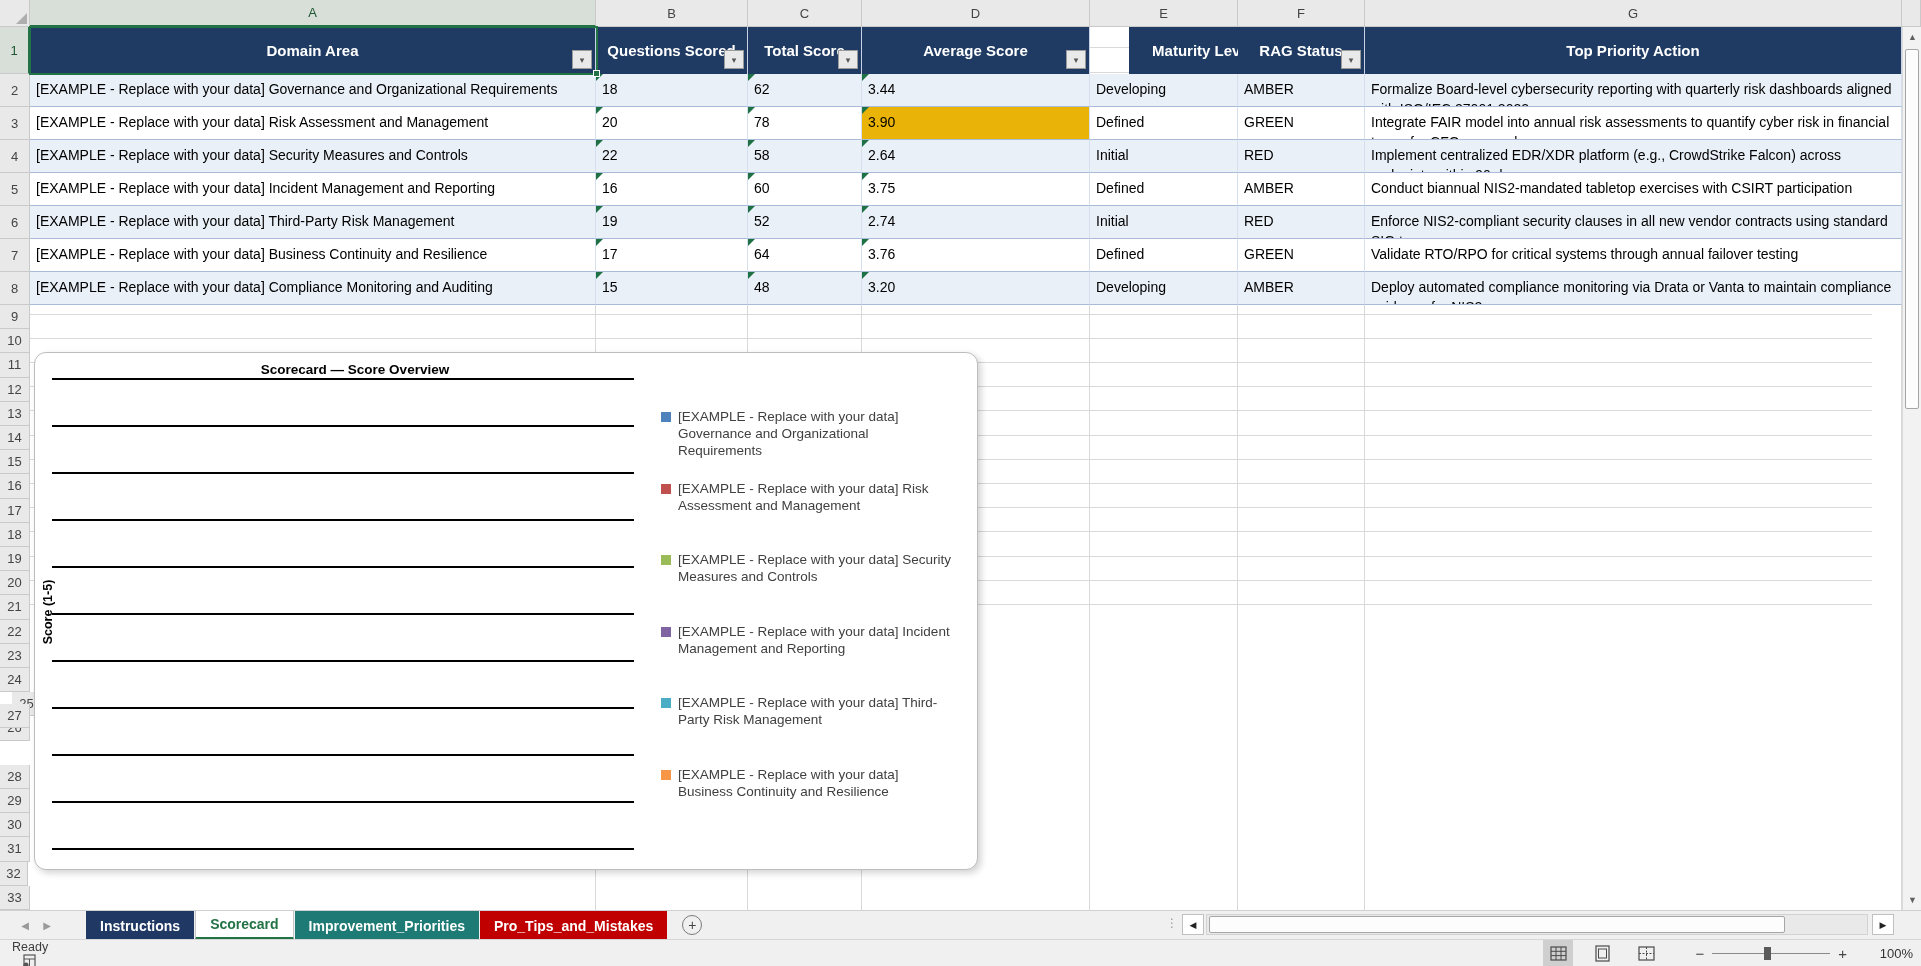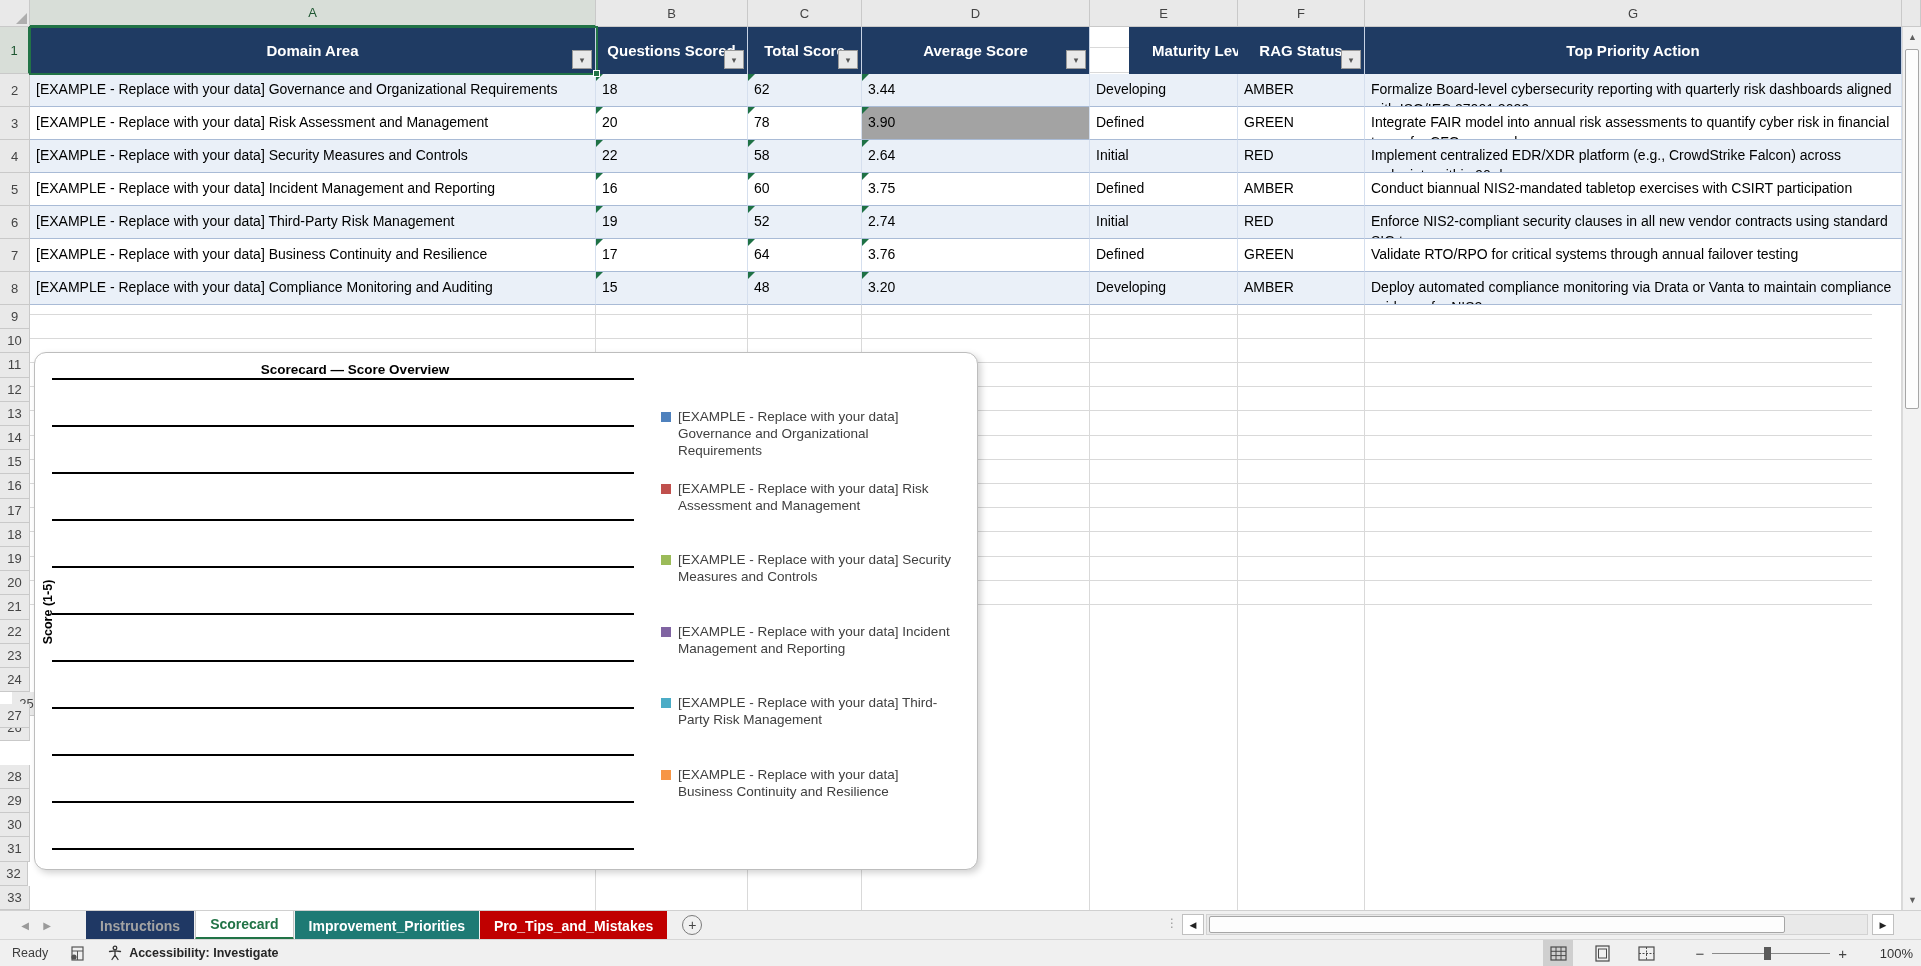--- a/index.html
+++ b/index.html
@@ -70,21 +70,21 @@
   #hscroll-dots { position:absolute; left:1166px; top:916px; color:#9A9A9A; font-size:12px; letter-spacing:1px; }
   .hsbtn { position:absolute; top:914px; width:22px; height:21px; background:#FFF; border:1px solid #C0C0C0;
            display:flex; align-items:center; justify-content:center; font-size:9px; color:#222; }
   #hstrack { position:absolute; left:1206px; top:914px; width:662px; height:21px; background:#E9E9E9;
              border:1px solid #D2D2D2; }
   #hsthumb { position:absolute; left:2px; top:1px; width:576px; height:17px; background:#FDFDFD;
              border:1px solid #A6A6A6; border-radius:2px; }
 
   
   #statusbar { position:absolute; left:0; top:939px; width:1921px; height:27px; background:#F0F0F0;
-               border-top:1px solid #D6D6D6; display:flex; align-items:center; font-size:12.5px; color:#3C3C3C; }
+               border-top:1px solid #D6D6D6; display:flex; align-items:flex-start; font-size:12.5px; color:#3C3C3C;flex-direction:column; }
   #status-ready { margin-left:12px; }
   .sicon { margin-left:22px; display:flex; align-items:center; }
   #status-acc-label { margin-left:6px; font-weight:bold; color:#262626; }
   #status-right { position:absolute; right:8px; top:0; height:27px; display:flex; align-items:center; }
   .viewbtn { width:30px; height:27px; display:flex; align-items:center; justify-content:center; }
   .viewbtn.active { background:#CFCFCF; }
   #zoomgrp { display:flex; align-items:center; margin-left:26px; }
   #zoom-out,#zoom-in { font-size:15px; color:#444; padding:0 8px; }
   #zoomtrack { width:118px; height:1px; background:#8A8A8A; position:relative; }
   #zoomthumb { position:absolute; left:52px; top:-6px; width:7px; height:13px; background:#5A5A5A; }
@@ -160,21 +160,21 @@
   <div id="vscroll">
     <div class="sbtn" style="top:0;">▲</div>
     <div id="vthumb"></div>
     <div class="sbtn" style="top:863px;">▼</div>
   </div>
 
   <div id="tabbar">
     <div class="tabnav" style="margin-left:14px;">◀</div>
     <div class="tabnav">▶</div>
     <div id="tabs">
-        <div class="stab" style="background: rgb(31, 56, 100); color: #a3a3a3;">Instructions</div>
+        <div class="stab" style="background: rgb(31, 56, 100); color: #ffffff;">Instructions</div>
         <div class="stab active" style="background: rgb(255, 255, 255); color: rgb(33, 115, 70);">Scorecard</div>
         <div class="stab" style="background: rgb(30, 122, 116); color: rgb(255, 255, 255);">Improvement_Priorities</div>
         <div class="stab" style="background: rgb(192, 0, 0); color: rgb(255, 255, 255);">Pro_Tips_and_Mistakes</div>
       </div>
     <div id="addsheet">+</div>
   </div>
   <div id="hscroll-dots">⋮</div>
   <div class="hsbtn" style="left:1182px;">◀</div>
   <div id="hstrack">
       <div id="hsthumb"></div>
@@ -311,21 +311,21 @@
     <div class="dcell" style="left: 30px; top: 74px; width: 566px; height: 33px; background: rgb(234, 240, 248);"><span>[EXAMPLE - Replace with your data] Governance and Organizational Requirements</span></div>
     <div class="dcell" style="left: 596px; top: 74px; width: 152px; height: 33px; background: rgb(234, 240, 248);"><span>18</span><div class="gtri"></div></div>
     <div class="dcell" style="left: 748px; top: 74px; width: 114px; height: 33px; background: rgb(234, 240, 248);"><span>62</span><div class="gtri"></div></div>
     <div class="dcell" style="left: 862px; top: 74px; width: 228px; height: 33px; background: rgb(234, 240, 248);"><span>3.44</span><div class="gtri"></div></div>
     <div class="dcell" style="left: 1090px; top: 74px; width: 148px; height: 33px; background: rgb(234, 240, 248);"><span>Developing</span></div>
     <div class="dcell" style="left: 1238px; top: 74px; width: 127px; height: 33px; background: rgb(234, 240, 248);"><span>AMBER</span></div>
     <div class="dcell" style="left: 1365px; top: 74px; width: 537px; height: 33px; background: rgb(234, 240, 248);"><span>Formalize Board-level cybersecurity reporting with quarterly risk dashboards aligned with ISO/IEC 27001:2022</span></div>
     <div class="dcell" style="left: 30px; top: 107px; width: 566px; height: 33px; background: rgb(255, 255, 255);"><span>[EXAMPLE - Replace with your data] Risk Assessment and Management</span></div>
     <div class="dcell" style="left: 596px; top: 107px; width: 152px; height: 33px; background: rgb(255, 255, 255);"><span>20</span><div class="gtri"></div></div>
     <div class="dcell" style="left: 748px; top: 107px; width: 114px; height: 33px; background: rgb(255, 255, 255);"><span>78</span><div class="gtri"></div></div>
-    <div class="dcell" style="left: 862px; top: 107px; width: 228px; height: 33px; background: #a3a3a3;"><span>3.90</span><div class="gtri"></div></div>
+    <div class="dcell" style="left: 862px; top: 107px; width: 228px; height: 33px; background: #eab308;"><span>3.90</span><div class="gtri"></div></div>
     <div class="dcell" style="left: 1090px; top: 107px; width: 148px; height: 33px; background: rgb(255, 255, 255);"><span>Defined</span></div>
     <div class="dcell" style="left: 1238px; top: 107px; width: 127px; height: 33px; background: rgb(255, 255, 255);"><span>GREEN</span></div>
     <div class="dcell" style="left: 1365px; top: 107px; width: 537px; height: 33px; background: rgb(255, 255, 255);"><span>Integrate FAIR model into annual risk assessments to quantify cyber risk in financial terms for CFO approval</span></div>
     <div class="dcell" style="left: 30px; top: 140px; width: 566px; height: 33px; background: rgb(234, 240, 248);"><span>[EXAMPLE - Replace with your data] Security Measures and Controls</span></div>
     <div class="dcell" style="left: 596px; top: 140px; width: 152px; height: 33px; background: rgb(234, 240, 248);"><span>22</span><div class="gtri"></div></div>
     <div class="dcell" style="left: 748px; top: 140px; width: 114px; height: 33px; background: rgb(234, 240, 248);"><span>58</span><div class="gtri"></div></div>
     <div class="dcell" style="left: 862px; top: 140px; width: 228px; height: 33px; background: rgb(234, 240, 248);"><span>2.64</span><div class="gtri"></div></div>
     <div class="dcell" style="left: 1090px; top: 140px; width: 148px; height: 33px; background: rgb(234, 240, 248);"><span>Initial</span></div>
     <div class="dcell" style="left: 1238px; top: 140px; width: 127px; height: 33px; background: rgb(234, 240, 248);"><span>RED</span></div>
     <div class="dcell" style="left: 1365px; top: 140px; width: 537px; height: 33px; background: rgb(234, 240, 248);"><span>Implement centralized EDR/XDR platform (e.g., CrowdStrike Falcon) across endpoints within 90 days</span></div>

